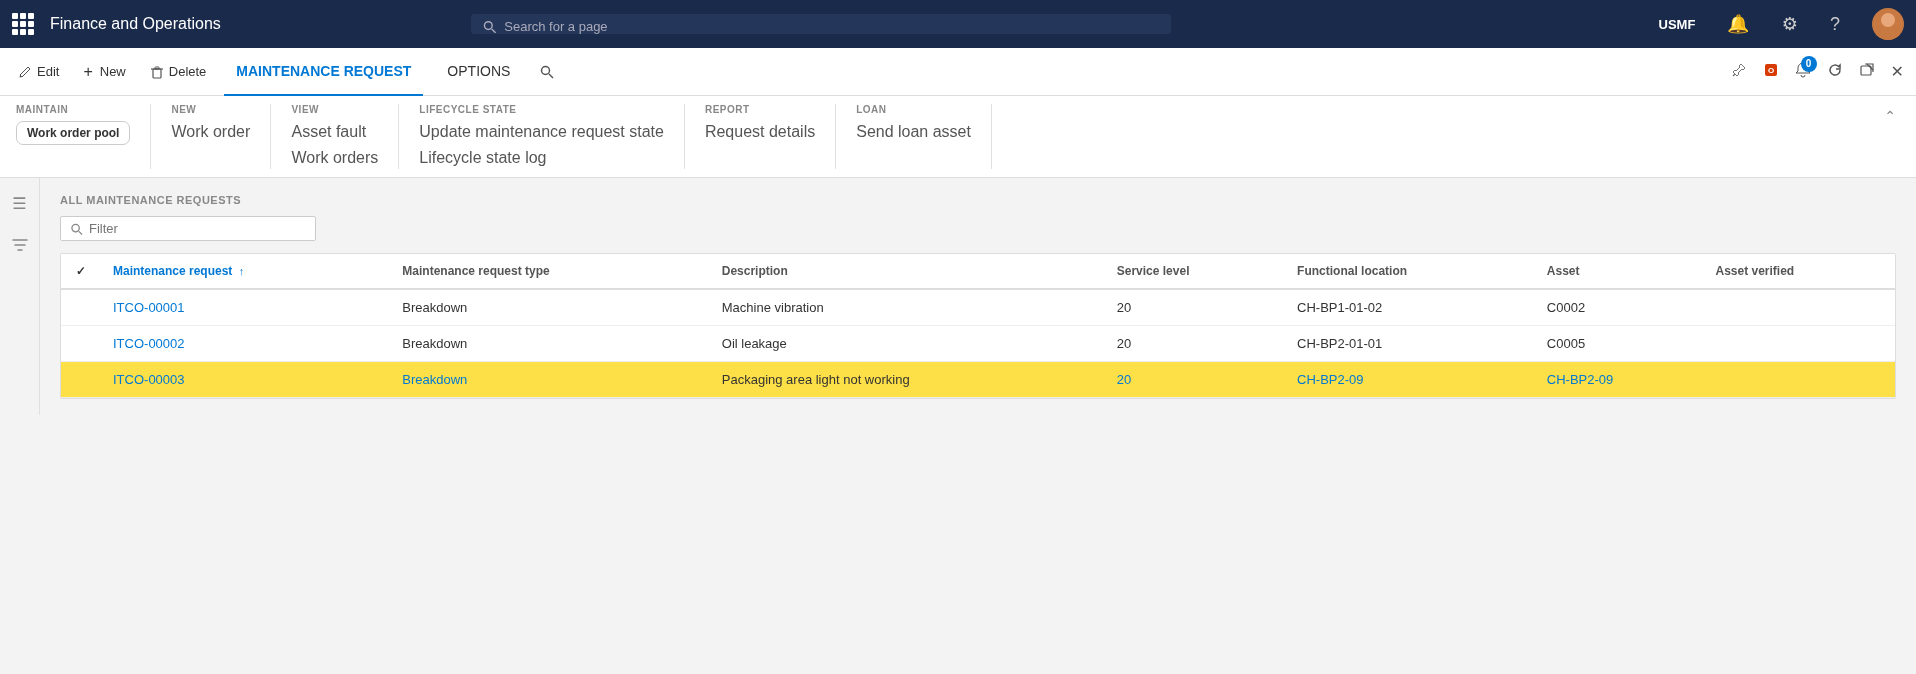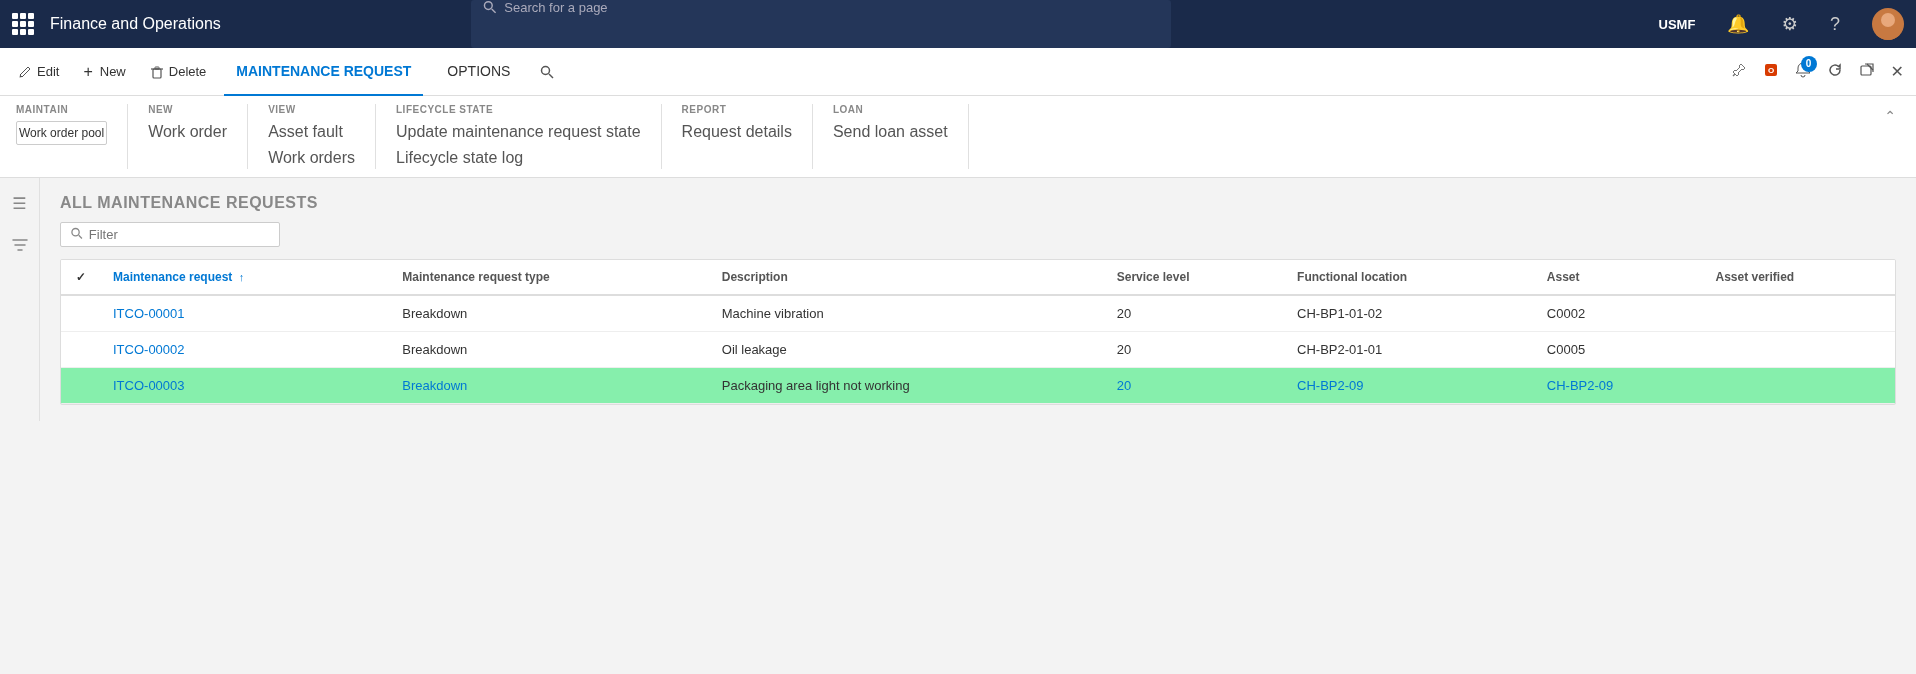--- a/index.html
+++ b/index.html
@@ -18,23 +18,23 @@
     .top-nav .grid-icon { display: grid; grid-template-columns: repeat(3,6px); grid-template-rows: repeat(3,6px); gap: 2px; margin-right: 4px; }
     .top-nav .grid-icon span { background: #fff; border-radius: 1px; width: 6px; height: 6px; display: block; }
     .app-title { font-size: 16px; font-weight: 400; color: #fff; white-space: nowrap; }
     .search-bar {
       flex: 1;
       max-width: 700px;
       margin: 0 auto;
       background: #243659;
       border-radius: 3px;
       display: flex;
-      align-items: flex-start;
+      align-items: flex-end;
       padding: 0 12px;
-      height: 48px;
+      height: 20px;
       gap: 8px;
     }
     .search-bar input {
       background: transparent;
       border: none;
       outline: none;
       color: #ccc;
       font-size: 13px;
       width: 100%;
     }
@@ -114,52 +114,53 @@
       font-weight: 700;
       color: #888;
       text-transform: uppercase;
       letter-spacing: 0.5px;
       margin-bottom: 6px;
     }
     .ribbon-items { display: flex; gap: 6px; flex-wrap: wrap; }
     .ribbon-btn {
       background: none;
       border: 1px solid #ccc;
-      border-radius: 2px;
-      padding: 4px 2px;
+      border-radius: 7px;
+      padding: 4px 10px;
       font-size: 12px;
       cursor: pointer;
       color: #333;
       white-space: nowrap;
+      font-weight: bold;
     }
     .ribbon-link {
       background: none;
       border: none;
       padding: 2px 0;
       font-size: 16px;
       cursor: pointer;
       color: #555;
       text-align: left;
       white-space: nowrap;
     }
     .ribbon-collapse { margin-left: auto; display: flex; align-items: flex-start; }
     .collapse-btn { background: none; border: none; cursor: pointer; font-size: 14px; color: #888; padding: 4px; }
-    .section-title { font-size: 16px; font-weight: 600; color: #888; text-transform: uppercase; letter-spacing: 0.5px; margin-bottom: 10px; }
+    .section-title { font-size: 11px; font-weight: 600; color: #888; text-transform: uppercase; letter-spacing: 0.5px; margin-bottom: 10px; }
 
     
     .filter-row { display: flex; align-items: center; margin-bottom: 12px; }
     .filter-input-wrap {
       display: flex;
-      align-items: flex-start;
+      align-items: flex-end;
       background: #fff;
       border: 1px solid #ccc;
       border-radius: 2px;
       padding: 4px 10px;
       gap: 6px;
-      width: 220px;
+      width: 256px;
     }
     .filter-input { border: none; outline: none; font-size: 13px; color: #888; width: 100%; background: transparent; }
 
     
     .table-wrap { background: #fff; border: 1px solid #ddd; border-radius: 2px; overflow: hidden; }
     table { width: 100%; border-collapse: collapse; }
     thead tr { border-bottom: 2px solid #ddd; }
     thead th {
       padding: 10px 12px;
       font-size: 12px;
@@ -395,21 +396,21 @@
           <tr>
             <td class="check-col"></td>
             <td><a class="td-link">ITCO-00002</a></td>
             <td>Breakdown</td>
             <td>Oil leakage</td>
             <td>20</td>
             <td>CH-BP2-01-01</td>
             <td>C0005</td>
             <td></td>
           </tr>
-          <tr style="background:#86efac;">
+          <tr style="background:#fde047;">
             <td class="check-col"></td>
             <td><a class="td-link">ITCO-00003</a></td>
             <td><span class="td-link">Breakdown</span></td>
             <td>Packaging area light not working</td>
             <td><span class="td-link" style="color:#0078d4;">20</span></td>
             <td><a class="td-link">CH-BP2-09</a></td>
             <td><a class="td-link">CH-BP2-09</a></td>
             <td></td>
           </tr>
         </tbody>

